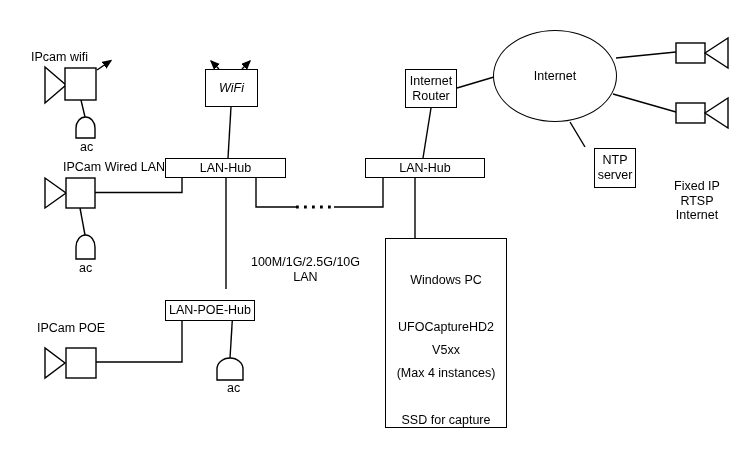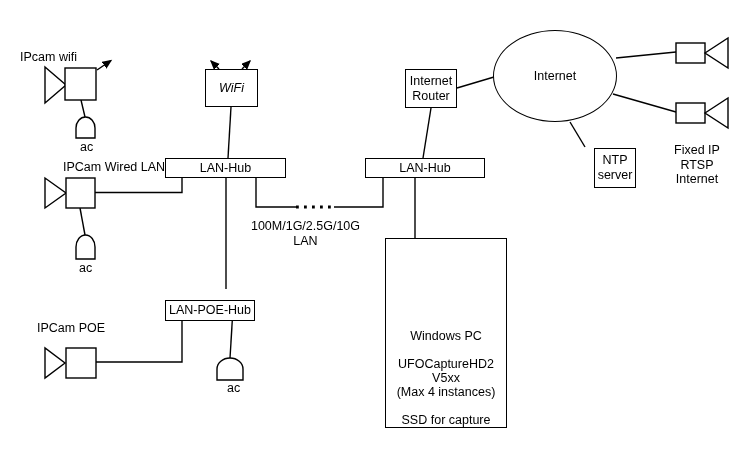--- a/index.html
+++ b/index.html
@@ -5,24 +5,24 @@
   * { margin:0; padding:0; box-sizing:border-box; }
   html,body { background:#fff; }
   body { font-family:"Liberation Sans", sans-serif; color:#000; }
   .canvas { position:relative; width:755px; height:457px; background:#fff; overflow:hidden;
             font-size:12.5px; line-height:15px; }
   .canvas > svg { position:absolute; left:0; top:0; }
   .node { position:absolute; background:#fff; border:1.4px solid #000;
           display:flex; flex-direction:column; align-items:center; justify-content:center;
           text-align:center; }
   .ellipse { border-radius:50%; }
-  .pc { justify-content:flex-end; padding-top:34px; }
+  .pc { justify-content:space-between; padding-top:34px; }
   .pcline { min-height:14px; line-height:14px; width:100%; text-align:center; }
   .lbl { position:absolute; white-space:nowrap; }
-  .lbl-c { position:absolute; text-align:center; }
+  .lbl-c { position:absolute; text-align:center;margin-top:36px; }
   .lbl-c div { line-height:14.5px; }
 </style>
 </head>
 <body>
 
 <div class="canvas">
 
   <svg width="755" height="457" viewBox="0 0 755 457">
     <defs>
       <marker id="arrow" markerWidth="8" markerHeight="8" refX="6" refY="3" orient="auto">
@@ -120,21 +120,21 @@
   <div class="node pc" style="left:385px; top:238px; width:122px; height:190px;">
     <div class="pcline">Windows PC</div>
     <div class="pcline"></div>
     <div class="pcline">UFOCaptureHD2</div>
     <div class="pcline">V5xx</div>
     <div class="pcline">(Max 4 instances)</div>
     <div class="pcline"></div>
     <div class="pcline">SSD for capture</div>
   </div>
 
-  <div class="lbl" style="left:20px; top:50px;">IPcam wifi</div>
+  <div class="lbl" style="left:31px; top:50px;">IPcam wifi</div>
   <div class="lbl" style="left:19px; top:160px;margin-left:44px;">IPCam Wired LAN</div>
   <div class="lbl" style="left:37px; top:321px;">IPCam POE</div>
 
   <div class="lbl" style="left:80px; top:140px;">ac</div>
   <div class="lbl" style="left:79px; top:261px;">ac</div>
   <div class="lbl" style="left:227px; top:381px;">ac</div>
 
   <div class="lbl-c" style="left:248px; top:219px; width:115px;">
     <div>100M/1G/2.5G/10G</div>
     <div>LAN</div>

